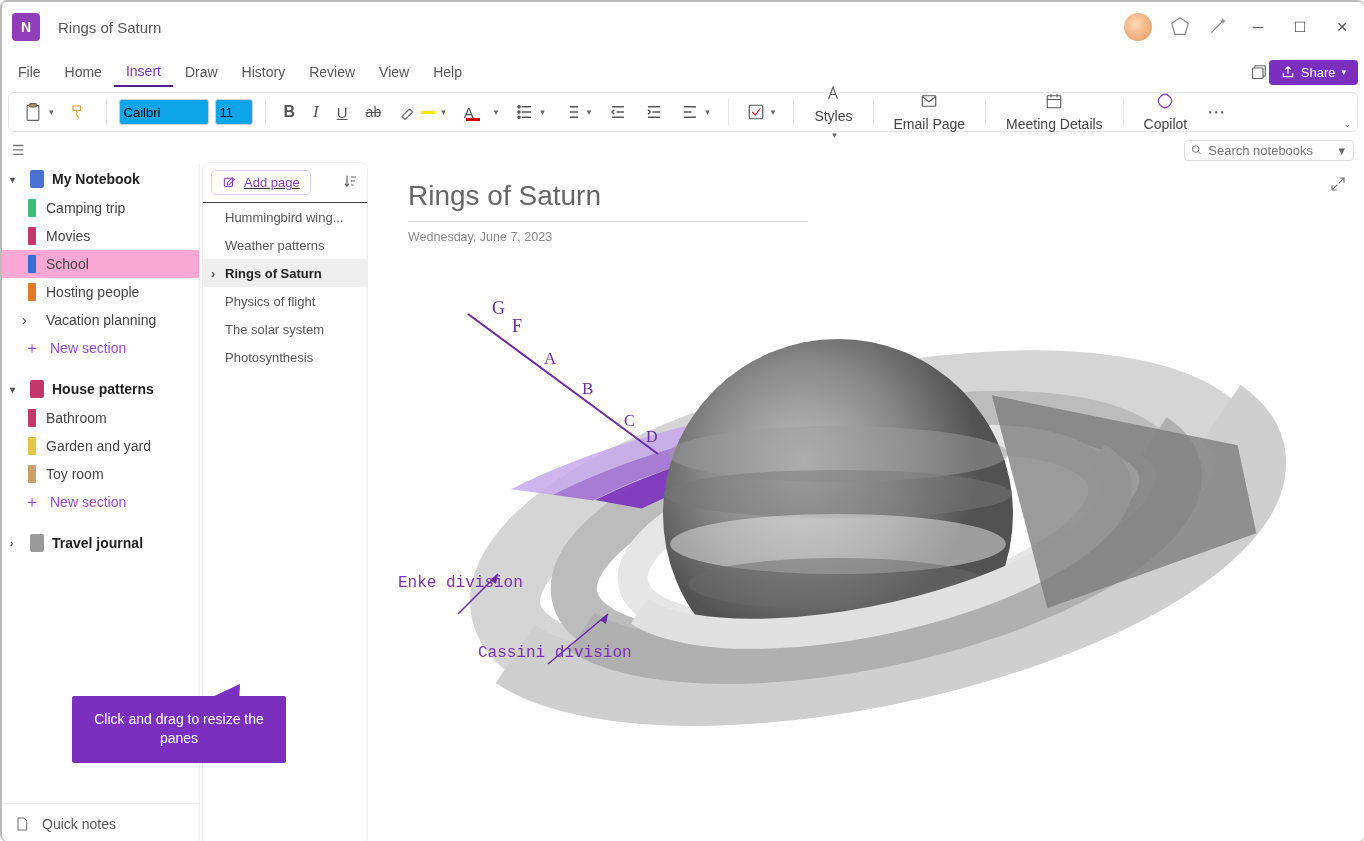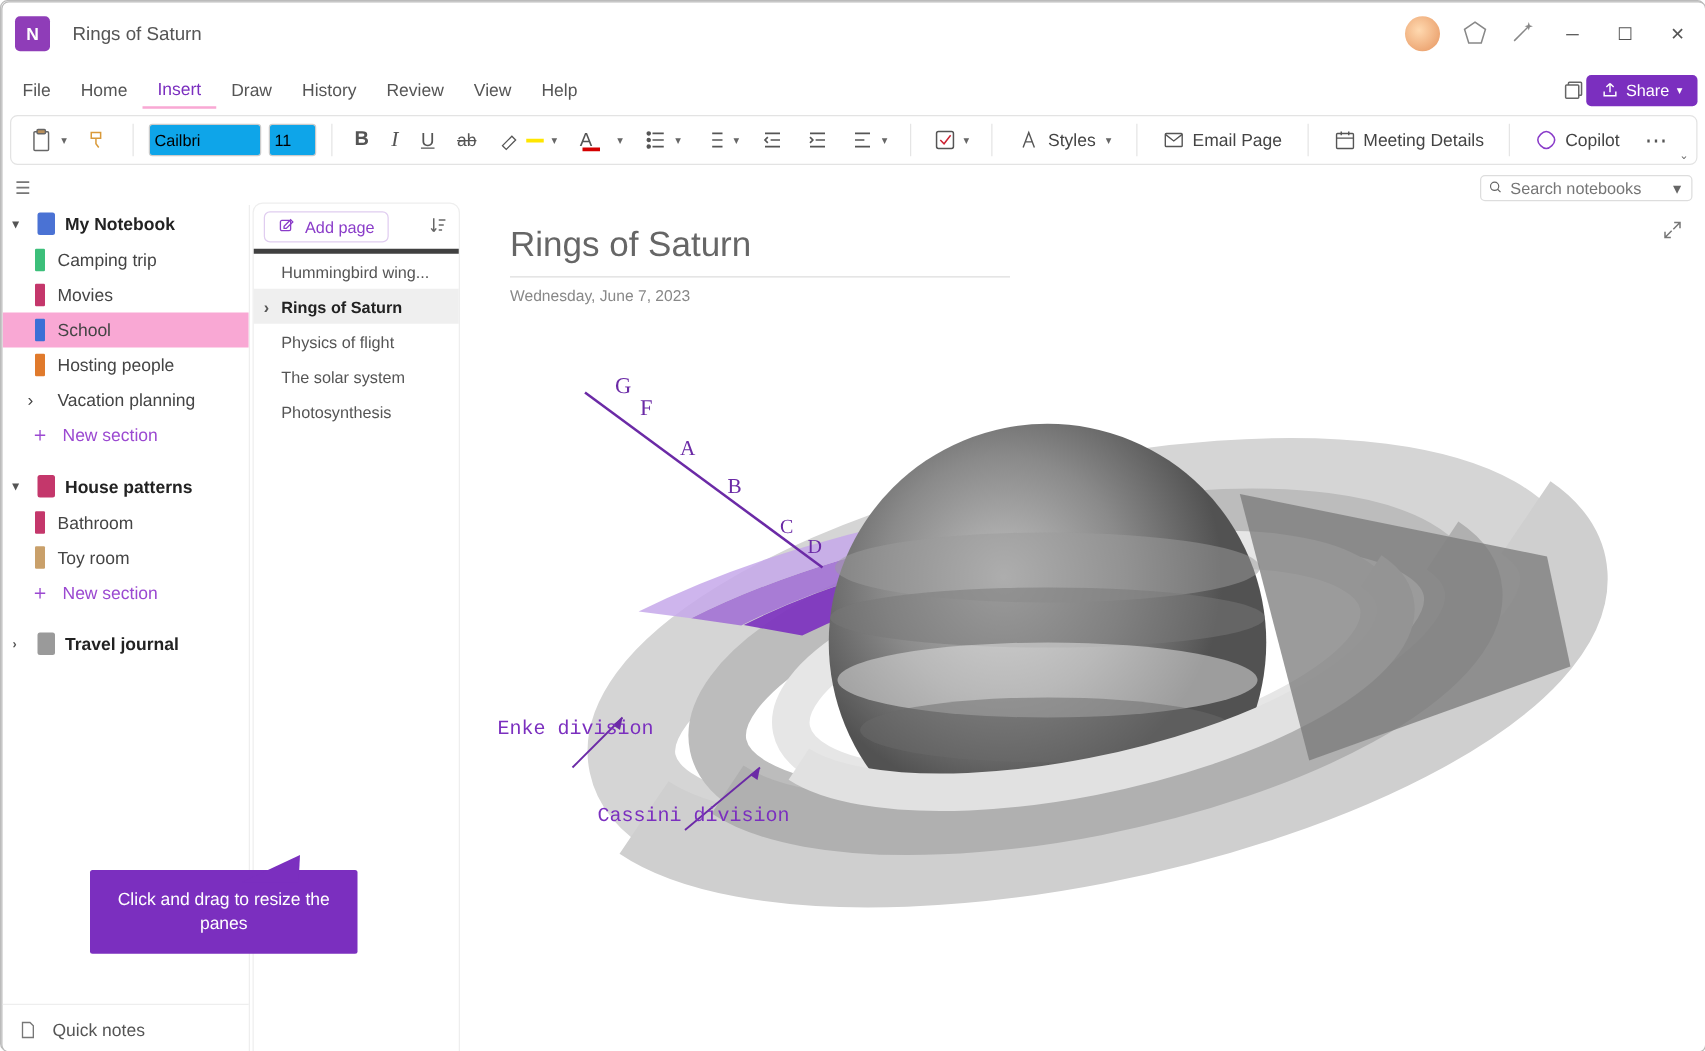--- a/index.html
+++ b/index.html
@@ -8,30 +8,30 @@
   .titlebar .app-icon { width: 28px; height: 28px; background:#8f3db8; border-radius:4px; display:flex; align-items:center; justify-content:center; color:#fff; font-weight:bold; margin-right: 18px; }
   .titlebar .title { font-size: 15px; color:#555; }
   .titlebar .search { margin-left: auto; margin-right: auto; width: 470px; position:relative;}
   .titlebar .search input { width:100%; height:34px; border:1px solid #ddd; border-radius:6px; padding:0 12px 0 34px; background:#fafafa; font-size:14px;}
   .titlebar .search .icon { position:absolute; left:10px; top:8px; color:#666;}
   .titlebar .right { display:flex; align-items:center; gap:18px; margin-left:auto; color:#555;}
   .titlebar .right .avatar { width:28px; height:28px; border-radius:50%; background: radial-gradient(circle at 40% 40%, #ffd9b0, #e6945e);}
   .win-btn { width:24px; text-align:center; cursor:default; }
   .menubar { display:flex; align-items:center; height:40px; padding: 0 6px 0 4px; border-bottom:none;}
   .menubar .menu { padding:6px 12px; color:#555; cursor:default; }
-  .menubar .menu.active { color:#7b2fbf; border-bottom:2px solid #f9a8d4; font-weight:500;}
+  .menubar .menu.active { color:#7b2fbf; border-bottom:2px solid #4c1d95; font-weight:500;}
   .menubar .right { margin-left:auto; display:flex; align-items:center; }
   .share-btn { background:#7b2fbf; color:#fff; border-radius:4px; padding:5px 12px; display:flex; align-items:center; gap:6px; font-size:13px;}
   .ribbon { display:flex; align-items:center; height:40px; border:1px solid #e3e3e3; border-radius:6px; margin:0 6px 4px 6px; padding:0 8px; gap:6px; position:relative;}
   .ribbon .grp { display:flex; align-items:center; gap:4px; }
   .ribbon .sep { width:1px; height:26px; background:#e5e5e5; margin:0 6px; }
   .ribbon select, .ribbon .combo { height:26px; border:1px solid #ccc; border-radius:3px; font-size:13px; padding:0 4px; background:#0ea5e9;}
   .ribbon .btn { padding:4px 6px; color:#555; display:flex; align-items:center; gap:4px; cursor:default;}
   .ribbon .btn svg { display:block;}
-  .ribbon .lbl-btn { display:flex; align-items:center; gap:6px; padding:4px 8px; color:#444;}
+  .ribbon .lbl-btn { display:flex; align-items:center; gap:6px; padding:4px 8px; color:#444;flex-direction:column;}
   .ribbon .chev { font-size:9px; color:#666; margin-left:2px;}
   .subbar { display:flex; align-items:center; height:28px; padding:0 10px; }
   .subbar .right { margin-left:auto; display:flex; align-items:center; gap:6px; border:1px solid #ddd; border-radius:4px; padding:2px 8px 2px 6px; width:170px; color:#666; font-size:13px;}
   .subbar .right input { border:none; outline:none; width:100%; font-size:13px;}
   .workspace { display:flex; height: calc(841px - 50px - 40px - 44px - 28px); }
   
   .nav { width:198px; border-right:1px solid #eee; display:flex; flex-direction:column; position:relative;}
   .nav-scroll { flex:1; overflow:hidden; }
   .notebook-row { display:flex; align-items:center; height:30px; padding:0 8px; gap:8px; cursor:default;}
   .notebook-row .chev { width:12px; font-size:10px; color:#555;}
@@ -41,21 +41,21 @@
   .section-row .swatch { width:8px; height:18px; border-radius:1px;}
   .section-row.selected { background:#f9a8d4;}
   .new-section { display:flex; align-items:center; gap:10px; height:28px; padding:0 8px 0 22px; color:#9b49d1; cursor:default;}
   .new-section .plus { font-size:16px; }
   .quick-notes { border-top:1px solid #eee; height:40px; display:flex; align-items:center; gap:12px; padding:0 12px; color:#555;}
   
   .tooltip { position:absolute; left:70px; bottom:80px; background:#7b2fbf; color:#fff; padding:14px 18px; border-radius:2px; width:214px; text-align:center; font-size:14px; line-height:1.4;}
   .tooltip::before { content:""; position:absolute; top:-34px; right:40px; border:22px solid transparent; border-bottom-color:#7b2fbf; border-right-width:6px; border-left-width:40px; transform:skewX(-18deg);}
   
   .pages { width:166px; border:1px solid #eee; border-radius:8px 8px 0 0; margin-left:2px; margin-top:-2px;}
-  .pages-header { display:flex; align-items:center; height:40px; padding:0 8px; gap:8px; border-bottom:4px solid #404040;}
+  .pages-header { display:flex; align-items:center; height:40px; padding:0 8px; gap:8px; border-bottom:1px solid #404040;text-decoration:underline;}
   .add-page-btn { display:flex; align-items:center; gap:8px; border:1px solid #e0cdf0; color:#8a3cc9; padding:4px 10px; border-radius:5px; font-size:13px;}
   .sort-icon { color:#666; margin-left:auto;}
   .page-row { display:flex; align-items:center; height:28px; padding:0 10px 0 22px; font-size:13px; color:#555; cursor:default; white-space:nowrap; overflow:hidden; text-overflow:ellipsis; position:relative;}
   .page-row.selected { background:#efefef; font-weight:600; color:#222;}
   .page-row.selected::before { content:"›"; position:absolute; left:8px; color:#555; font-weight:bold;}
   
   .canvas { flex:1; padding:16px 40px; position:relative; overflow:hidden;}
   .page-title { font-size:28px; color:#666; font-weight:400; margin-bottom:6px;}
   .title-underline { width:400px; border-bottom:1px solid #ddd; height:4px; margin-bottom:8px;}
   .page-date { font-size:12.5px; color:#888;}
@@ -285,20 +285,24 @@
       <div class="notebook-row bold">
         <span class="chev">▾</span>
         <span class="tab" style="background:#c4376b"></span>
         <span>House patterns</span>
       </div>
       <div class="section-row">
           <span class="swatch" style="background:#c4376b"></span>
           <span>Bathroom</span>
         </div>
       <div class="section-row">
+          <span class="swatch" style="background:#e2c64a"></span>
+          <span>Garden and yard</span>
+        </div>
+      <div class="section-row">
           <span class="swatch" style="background:#c9a06a"></span>
           <span>Toy room</span>
         </div>
       <div class="new-section">
           <span class="plus">＋</span>
           <span>New section</span>
         </div>
 
       <div style="height:12px;"></div>
 
@@ -329,20 +333,21 @@
         <span>Add page</span>
       </div>
       <span class="sort-icon"><svg width="16" height="16" viewBox="0 0 24 24" fill="none" stroke="#666" stroke-width="1.8">
             <path d="M6 4 v16 M6 20 l-3 -4 M6 20 l3 -4"></path>
             <line x1="12" y1="6" x2="20" y2="6"></line>
             <line x1="12" y1="12" x2="18" y2="12"></line>
             <line x1="12" y1="18" x2="16" y2="18"></line>
           </svg></span>
     </div>
     <div class="page-row">Hummingbird wing...</div>
+    <div class="page-row">Weather patterns</div>
     <div class="page-row selected">Rings of Saturn</div>
     <div class="page-row">Physics of flight</div>
     <div class="page-row">The solar system</div>
     <div class="page-row">Photosynthesis</div>
   </div>
 
   <div class="canvas">
     <span class="expand-icon"><svg width="16" height="16" viewBox="0 0 24 24" fill="none" stroke="#777" stroke-width="1.8">
           <path d="M14 3 h7 v7 M21 3 L13 11"></path>
           <path d="M10 21 h-7 v-7 M3 21 L11 13"></path>

